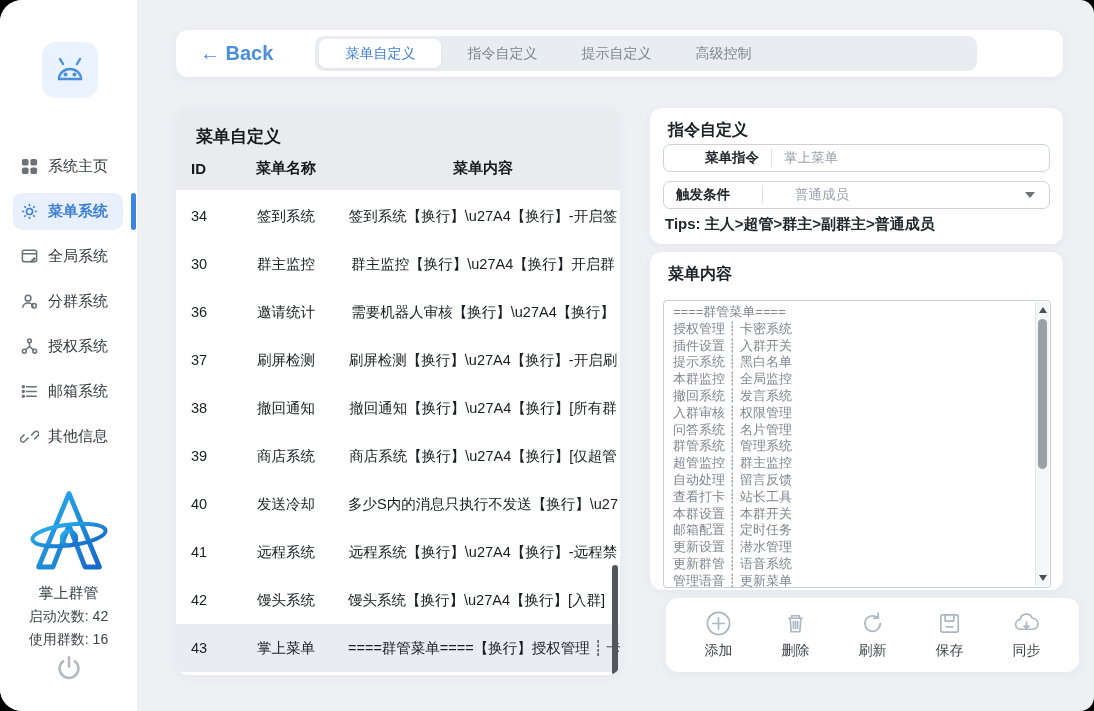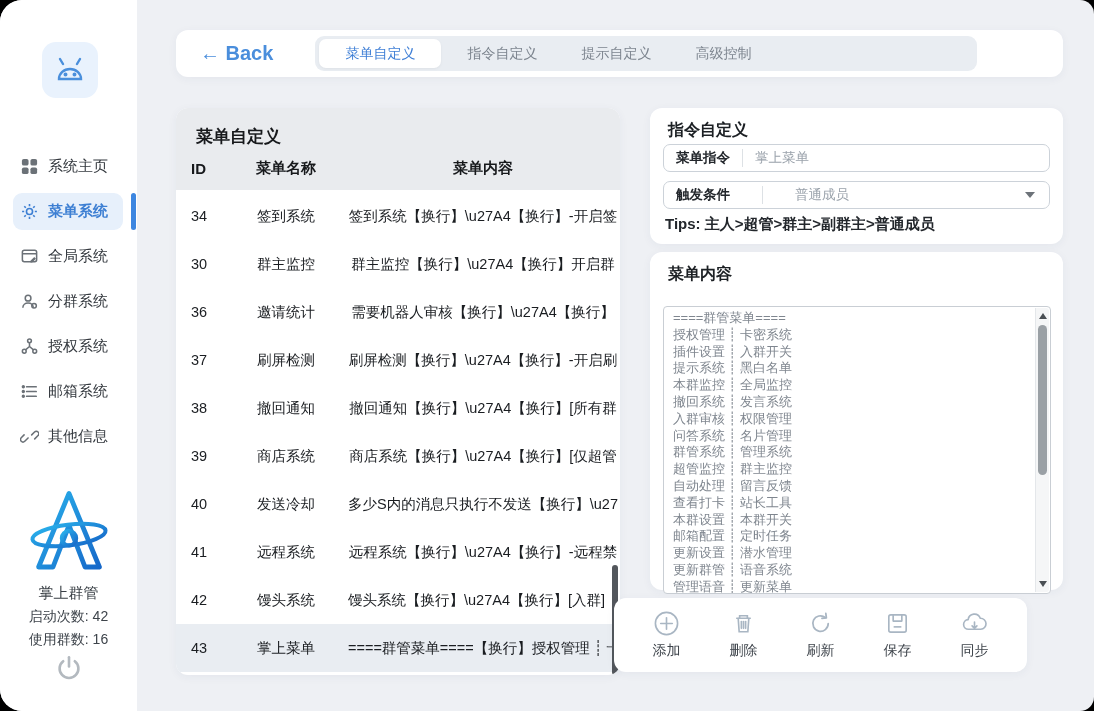--- a/index.html
+++ b/index.html
@@ -50,29 +50,29 @@
   .info-card { left:650px; top:108px; width:413px; height:136px; }
   .ctitle { font-size:16px; font-weight:bold; color:#1c2024; padding:12px 0 0 18px; }
   .field { position:absolute; left:13px; width:387px; height:28px; border:1px solid #ccd2d9; border-radius:7px; display:flex; align-items:center; background:#fff; }
   .field .flabel { font-size:13.5px; font-weight:bold; color:#23272c; padding:0 12px; white-space:nowrap; }
   .field .fdiv { width:1px; height:18px; background:#dde1e5; }
   .field .fvalue { font-size:13.5px; color:#9aa2ab; padding-left:12px; flex:1; white-space:nowrap; }
   .caret { width:0; height:0; border-left:5px solid transparent; border-right:5px solid transparent; border-top:6px solid #6d7379; margin-right:14px; }
   .tips { position:absolute; left:15px; top:107px; font-size:15px; font-weight:bold; color:#23272c; white-space:nowrap;text-align:right; }
 
   .content-card { left:650px; top:252px; width:413px; height:338px; }
-  .textbox { position:absolute; left:13px; top:54px; width:388px; height:288px; border:1px solid #c9ced4; border-radius:4px; background:#fff; overflow:hidden;text-decoration:underline; }
+  .textbox { position:absolute; left:13px; top:48px; width:388px; height:288px; border:1px solid #c9ced4; border-radius:4px; background:#fff; overflow:hidden;text-decoration:underline; }
   .menu-lines { position:absolute; left:9px; top:3px; right:18px; bottom:0; overflow:hidden; font-size:13px; line-height:16.8px; color:#7f868f; white-space:nowrap; }
   .sbar { position:absolute; top:1px; right:1px; bottom:1px; width:14px; background:#f5f6f7; border-left:1px solid #e4e7ea; border-radius:0 3px 3px 0; }
   .sbar .up, .sbar .down { position:absolute; left:3px; width:0; height:0; border-left:4px solid transparent; border-right:4px solid transparent; }
   .sbar .up { top:5px; border-bottom:6px solid #4a4f54; }
   .sbar .down { bottom:5px; border-top:6px solid #4a4f54; }
   .sbar .thumb { position:absolute; left:2px; top:17px; width:9px; height:150px; background:#9aa0a5; border-radius:5px; }
 
-  .toolbar-card { left:614px; top:598px; width:413px; height:74px; display:flex; align-items:center; justify-content:space-around; padding:0 14px; }
+  .toolbar-card { left:666px; top:598px; width:413px; height:74px; display:flex; align-items:center; justify-content:space-around; padding:0 14px; }
   .tool { display:flex; flex-direction:column; align-items:center; cursor:pointer; }
   .tool .ticon { width:27px; height:27px; color:#a9b6c3; }
   .tool .tlabel { margin-top:5px; font-size:14px; color:#3f454c; }
 </style>
 </head>
 <body>
 
 <div class="window">
 
   <div class="sidebar">
@@ -251,21 +251,21 @@
         <span class="c-id">43</span>
         <span class="c-name">掌上菜单</span>
         <span class="c-content">====群管菜单====【换行】授权管理 ┊ 卡</span>
       </div>
     </div>
     <div class="tscroll"></div>
   </div>
 
   <div class="card info-card">
     <div class="ctitle">指令自定义</div>
-    <div class="field" style="top:36px;">
+    <div class="field" style="top:36px;padding-left:29px;">
       <span class="flabel">菜单指令</span>
       <span class="fdiv"></span>
       <span class="fvalue">掌上菜单</span>
     </div>
     <div class="field" style="top:73px;gap:20px;">
       <span class="flabel">触发条件</span>
       <span class="fdiv"></span>
       <span class="fvalue">普通成员</span>
       <span class="caret"></span>
     </div>

